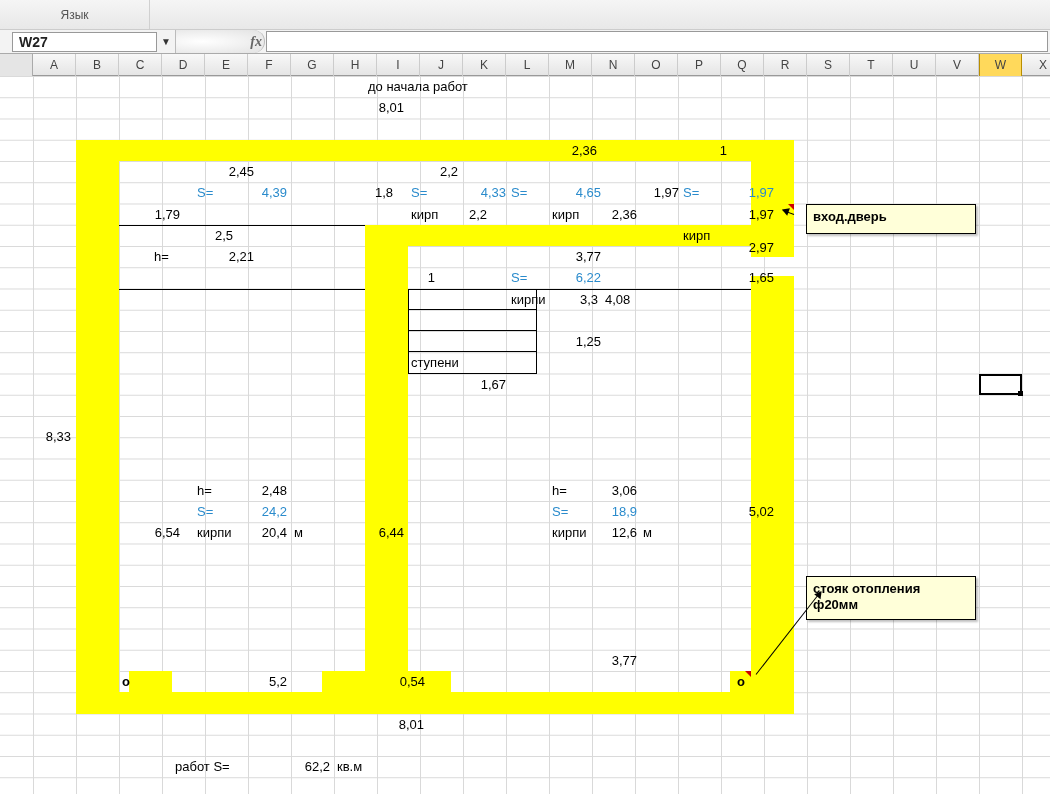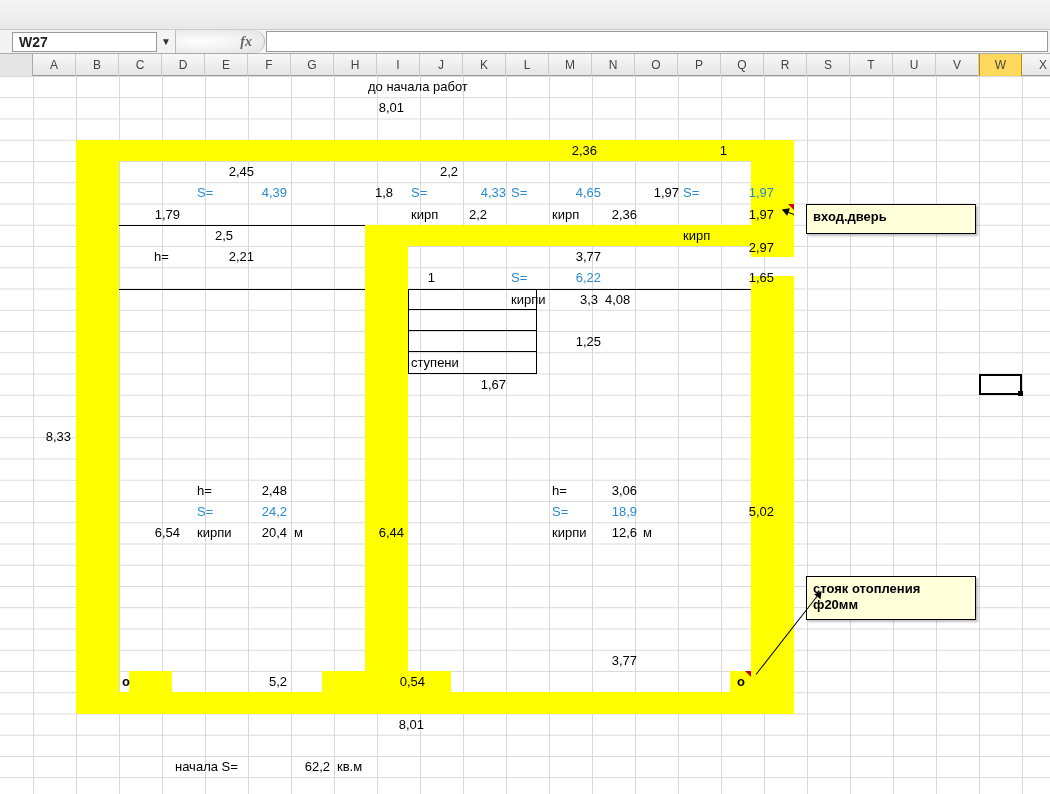--- a/index.html
+++ b/index.html
@@ -10,21 +10,21 @@
   .tool-section { border-right: 1px solid #d0d0d0; display: flex; align-items: center; justify-content: center; color: #555; font-size: 12px; padding: 0 14px; }
   .tool-section.spell { width: 185px; border-left: 1px solid #d0d0d0; margin-left: 33px; }
   .tool-section.lang { width: 150px; }
   .tool-section.notes { flex: 1; }
 
   
   .formula-row { height: 24px; display: flex; align-items: stretch; border-bottom: 1px solid #aaa; background: #f3f3f3; }
   .namebox-wrap { display:flex; align-items:center; margin-left:12px; }
   .name-box { width: 145px; height: 20px; border: 1px solid #999; background: #fff; padding: 0 6px; display: flex; align-items: center; font-size: 14px; font-weight: bold; color: #222; }
   .dd-arrow { width: 18px; height: 20px; display:flex; align-items:center; justify-content:center; color:#333; font-size:10px; }
-  .fx-blob { width: 90px; display:flex; align-items:center; justify-content:flex-end; padding-right:12px; color:#666; font-style:italic; font-weight:bold; font-family:"Times New Roman",serif; font-size:14px; background: radial-gradient(ellipse at 30% 50%, #fff, #e2e2e2); border-left:1px solid #bbb; border-right:1px solid #bbb; border-radius: 0 12px 12px 0; }
+  .fx-blob { width: 90px; display:flex; align-items:center; justify-content:flex-end; padding-right:2px; color:#666; font-style:italic; font-weight:bold; font-family:"Times New Roman",serif; font-size:14px; background: radial-gradient(ellipse at 30% 50%, #fff, #e2e2e2); border-left:1px solid #bbb; border-right:1px solid #bbb; border-radius: 0 12px 12px 0; }
   .formula-input { flex:1; background:#fff; border:1px solid #999; margin:1px 2px 1px 1px; }
 
   
   .col-hdr-row { position:relative; height: 22px; background: linear-gradient(#f8f8f8,#e5e5e5); border-bottom:1px solid #999; font-size:12px; color:#444; }
   .col-hdr { position:absolute; top:0; height:22px; display:flex; align-items:center; justify-content:center; border-right:1px solid #ccc; }
   .col-hdr.sel { background: #ffd95b; border-left:1px solid #b98e00; border-right:1px solid #b98e00; }
   .corner { position:absolute; left:0; top:0; width:33px; height:22px; border-right:1px solid #aaa; background:#e5e5e5; }
 
   
   .sheet-wrap { position:relative; width:1050px; height:718px; overflow:hidden; }
@@ -57,20 +57,23 @@
     position:absolute; background:#ffffd9; border:1px solid #000; box-shadow:2px 2px 2px rgba(0,0,0,0.25);
     font-size:13px; font-weight:bold; padding:4px 6px; min-width:170px; line-height:1.2;
   }
   .arrow-line { position:absolute; background:#000; height:1px; transform-origin:left center; }
   .arrow-line::after { content:''; position:absolute; right:-1px; top:-3px; border-left:7px solid #000; border-top:4px solid transparent; border-bottom:4px solid transparent; }
 </style>
 </head>
 <body>
 
 <div class="toolbar">
+  <div class="tool-section lang">
+      <span>Язык</span>
+    </div>
 </div>
 
 <div class="formula-row">
   <div class="namebox-wrap">
     <div class="name-box">
         <span>W27</span>
       </div>
     <div class="dd-arrow">▼</div>
   </div>
   <div class="fx-blob">
@@ -209,21 +212,21 @@
 
   <div class="cell r" style="left:576px;top:573.75px;width:64px">3,77</div>
 
   <div class="cell l" style="left:119px;top:595px;width:20px;font-weight:bold">o</div>
   <div class="cell r" style="left:226px;top:595px;width:64px">5,2</div>
   <div class="cell r" style="left:364px;top:595px;width:64px">0,54</div>
   <div class="cell l" style="left:734px;top:595px;width:20px;font-weight:bold">o</div>
 
   <div class="cell r" style="left:363px;top:637.5px;width:64px">8,01</div>
 
-  <div class="cell l" style="left:172px;top:680px;width:100px">начала S=</div>
+  <div class="cell l" style="left:172px;top:680px;width:100px">работ S=</div>
   <div class="cell r" style="left:269px;top:680px;width:64px">62,2</div>
   <div class="cell l" style="left:334px;top:680px;width:50px">кв.м</div>
 
   <div style="position:absolute;left:788px;top:127.5px;width:0;height:0;border-left:6px solid transparent;border-top:6px solid #c00"></div>
   <div style="position:absolute;left:745px;top:595px;width:0;height:0;border-left:6px solid transparent;border-top:6px solid #c00"></div>
 
   <div class="callout" style="left:806px;top:127.5px;height:30px">
     <span>вход.дверь</span>
   </div>
   <div class="arrow-line" style="left:794px;top:138px;width:12px;transform:rotate(200deg)"></div>

